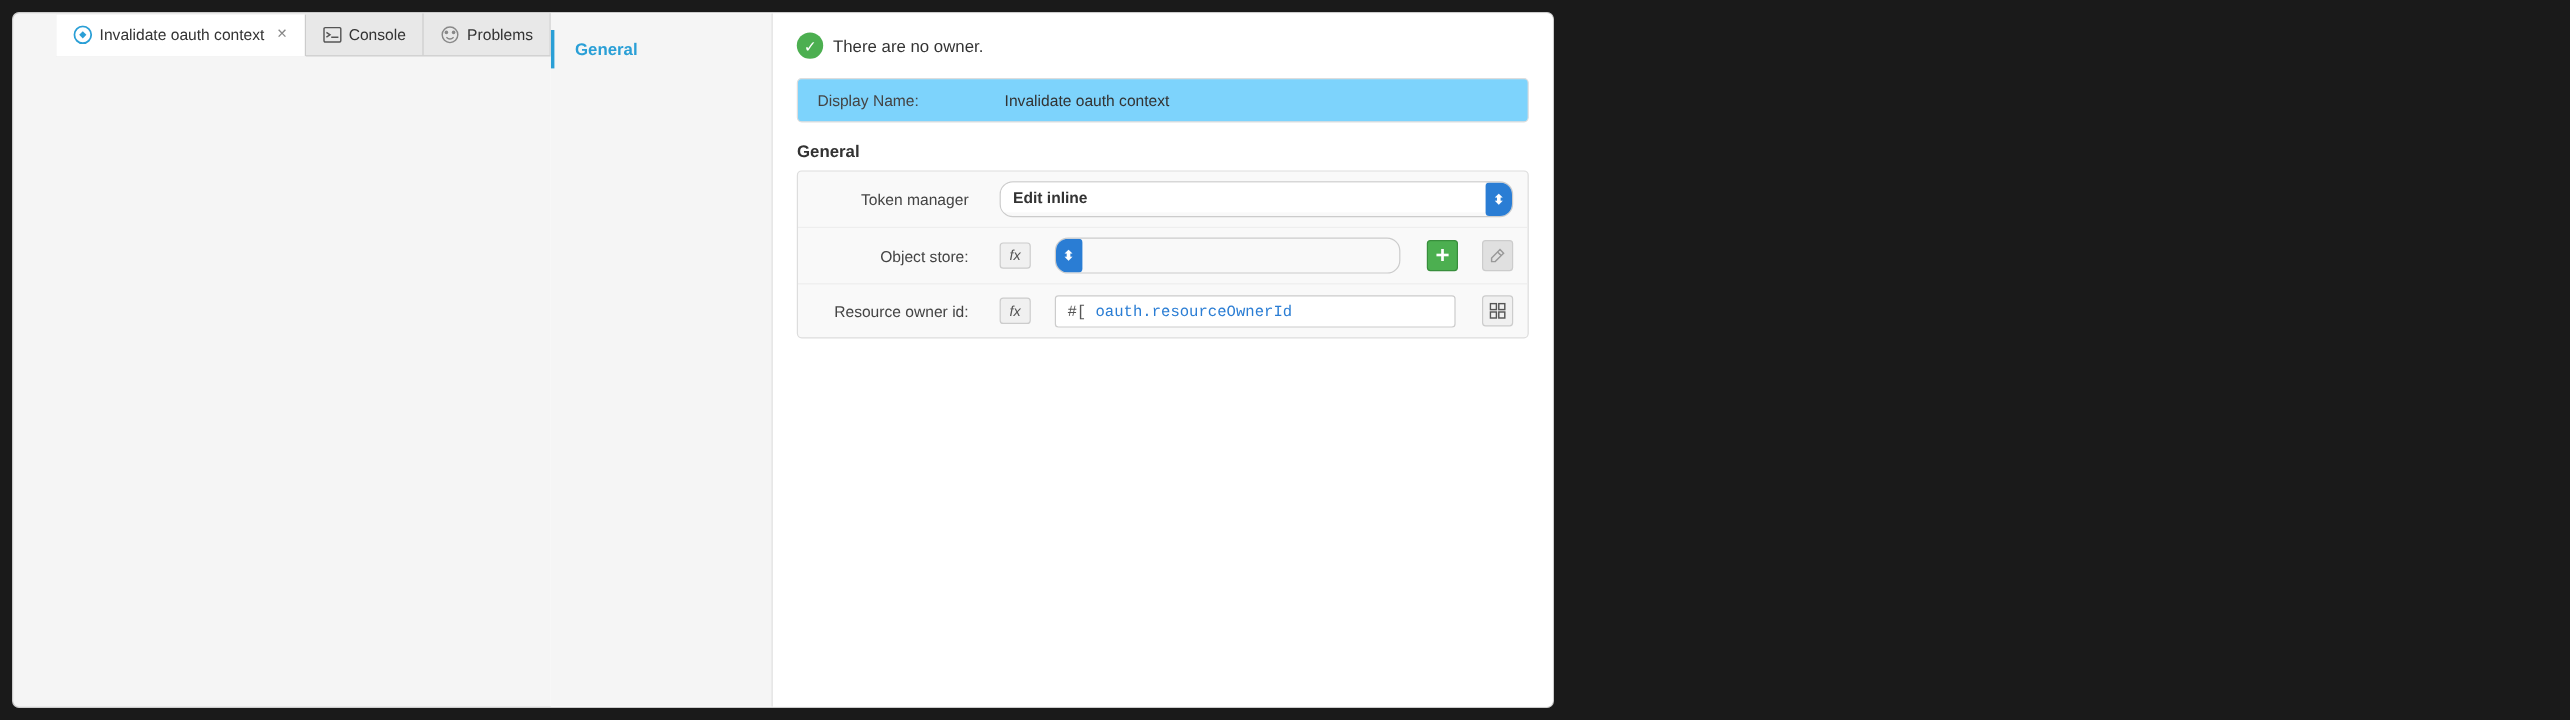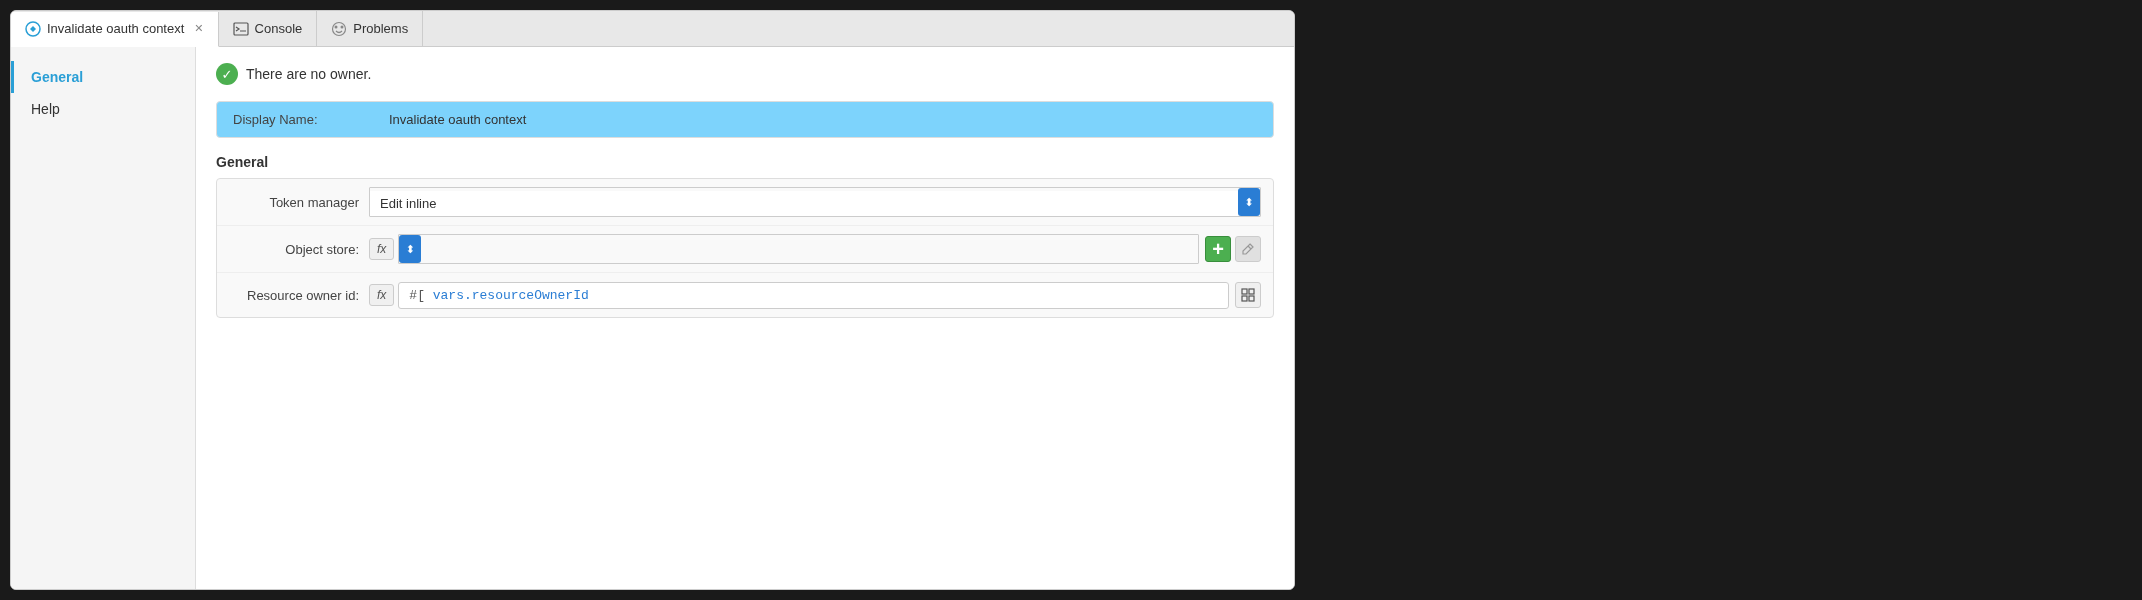--- a/index.html
+++ b/index.html
@@ -12,22 +12,23 @@
       overflow: hidden;
     }
     .main-window {
       width: 1285px;
       height: 580px;
       background: #f5f5f5;
       border: 1px solid #ccc;
       border-radius: 6px;
       margin: 10px;
       display: flex;
-      flex-direction: column;
-      overflow: hidden;
+      flex-direction: row;
+      overflow: hidden;
+      padding-left: 36px;
     }
     
     .tab-bar {
       display: flex;
       align-items: center;
       background: #e8e8e8;
       border-bottom: 1px solid #ccc;
       height: 36px;
       flex-shrink: 0;
     }
@@ -139,21 +140,21 @@
       border: 1px solid #ddd;
       border-radius: 4px;
       overflow: hidden;
     }
     .inner-row {
       display: flex;
       align-items: center;
       border-bottom: 1px solid #eee;
       min-height: 44px;
       padding: 8px 12px;
-      gap: 0;
+      gap: 16px;
     }
     .inner-row:last-child { border-bottom: none; justify-content: center; }
     .inner-label {
       width: 140px;
       font-size: 13px;
       color: #444;
       font-weight: 500;
       flex-shrink: 0;
       text-align: right;
       padding-right: 10px;
@@ -176,25 +177,26 @@
       border-radius: 3px;
       display: flex;
       align-items: center;
       justify-content: center;
       color: white;
       font-size: 11px;
       flex-shrink: 0;
     }
     .select-with-arrow {
       display: flex;
-      align-items: flex-end;
-      flex: 1;
-      border: 1px solid #ccc;
-      border-radius: 1px;
-      overflow: hidden;
+      align-items: flex-start;
+      flex: 1;
+      border: 1px solid #ccc;
+      border-radius: 11px;
+      overflow: hidden;
+      font-weight: bold;
     }
     .select-text {
       flex: 1;
       padding: 5px 10px;
       font-size: 13px;
       color: #333;
       background: #fff;
     }
     .action-btn {
       width: 26px;
@@ -297,23 +299,20 @@
       <span class="tab-label">Problems</span>
     </div>
   </div>
 
   <div class="content-area">
 
     <div class="sidebar">
       <div class="sidebar-item active">
         <span>General</span>
       </div>
-      <div class="sidebar-item">
-        <span>Help</span>
-      </div>
     </div>
 
     <div class="main-panel">
 
       <div class="no-errors-bar">
         <div class="green-check">✓</div>
         <span>There are no owner.</span>
       </div>
 
       <div class="display-name-row">
@@ -346,21 +345,21 @@
               <line x1="7" y1="4" x2="10" y2="7" stroke="#999" stroke-width="1.2"></line>
             </svg>
           </div>
         </div>
 
         <div class="inner-row">
           <div class="inner-label">Resource owner id:</div>
           <button class="fx-btn">fx</button>
           <div class="resource-input" style="margin-left:4px; font-family: 'Courier New', monospace;">
             <span class="bracket">#[&nbsp;</span>
-              <span class="blue-text">vars.resourceOwnerId</span>
+              <span class="blue-text">oauth.resourceOwnerId</span>
           </div>
           <div class="grid-btn" style="margin-left:6px;">
             <svg width="14" height="14" viewBox="0 0 14 14">
               <rect x="1" y="1" width="5" height="5" fill="none" stroke="#555" stroke-width="1.2"></rect>
               <rect x="8" y="1" width="5" height="5" fill="none" stroke="#555" stroke-width="1.2"></rect>
               <rect x="1" y="8" width="5" height="5" fill="none" stroke="#555" stroke-width="1.2"></rect>
               <rect x="8" y="8" width="5" height="5" fill="none" stroke="#555" stroke-width="1.2"></rect>
             </svg>
           </div>
         </div>

